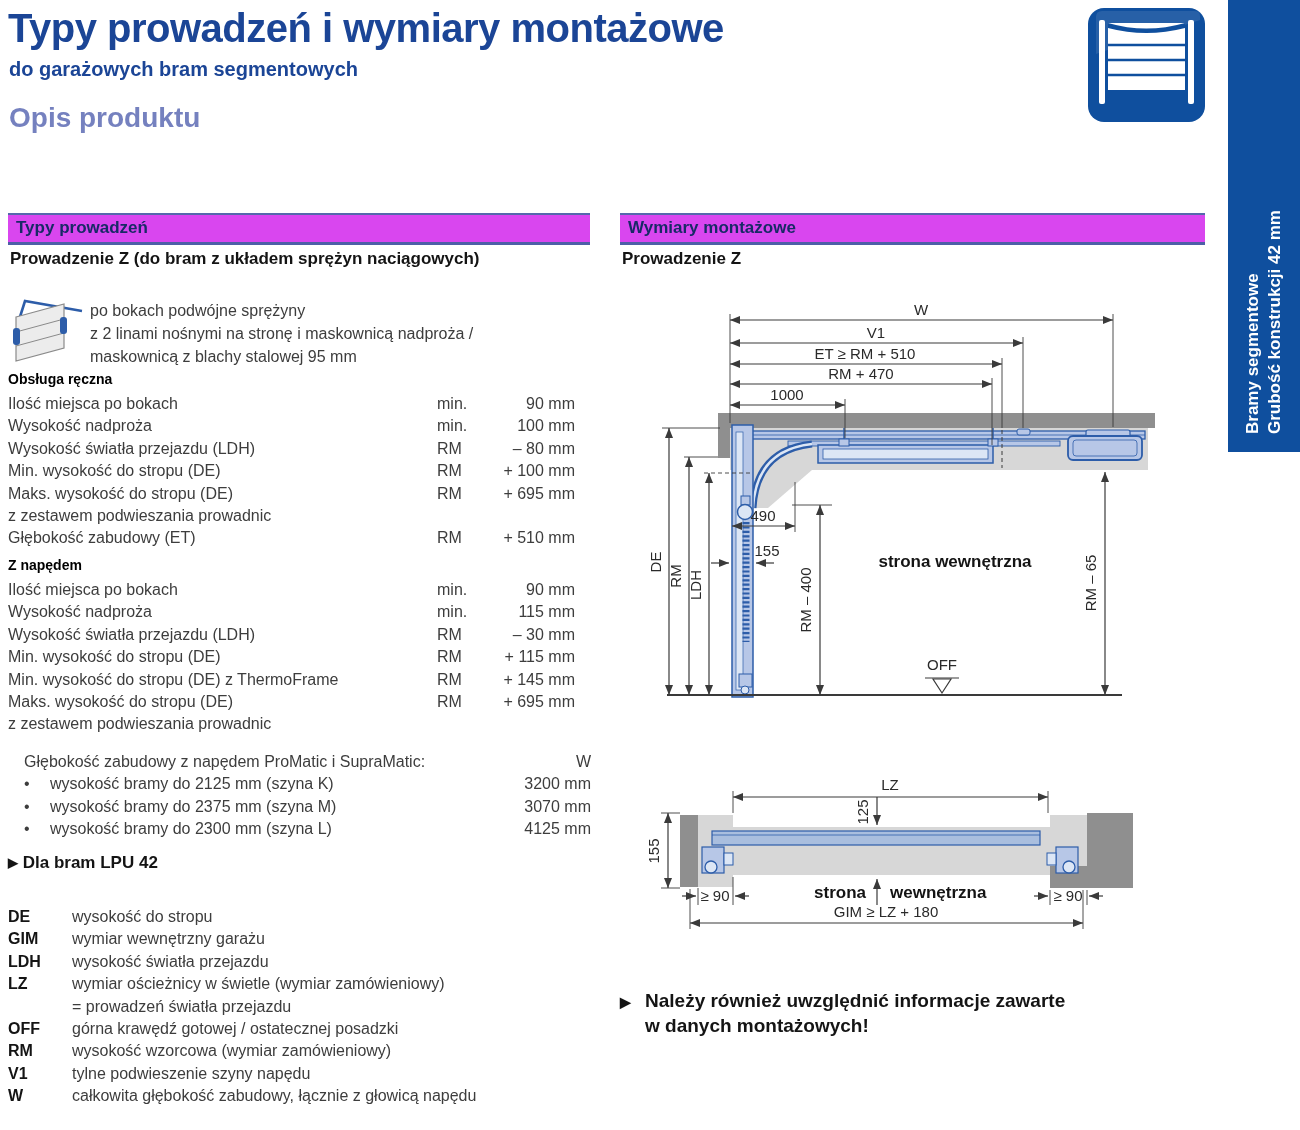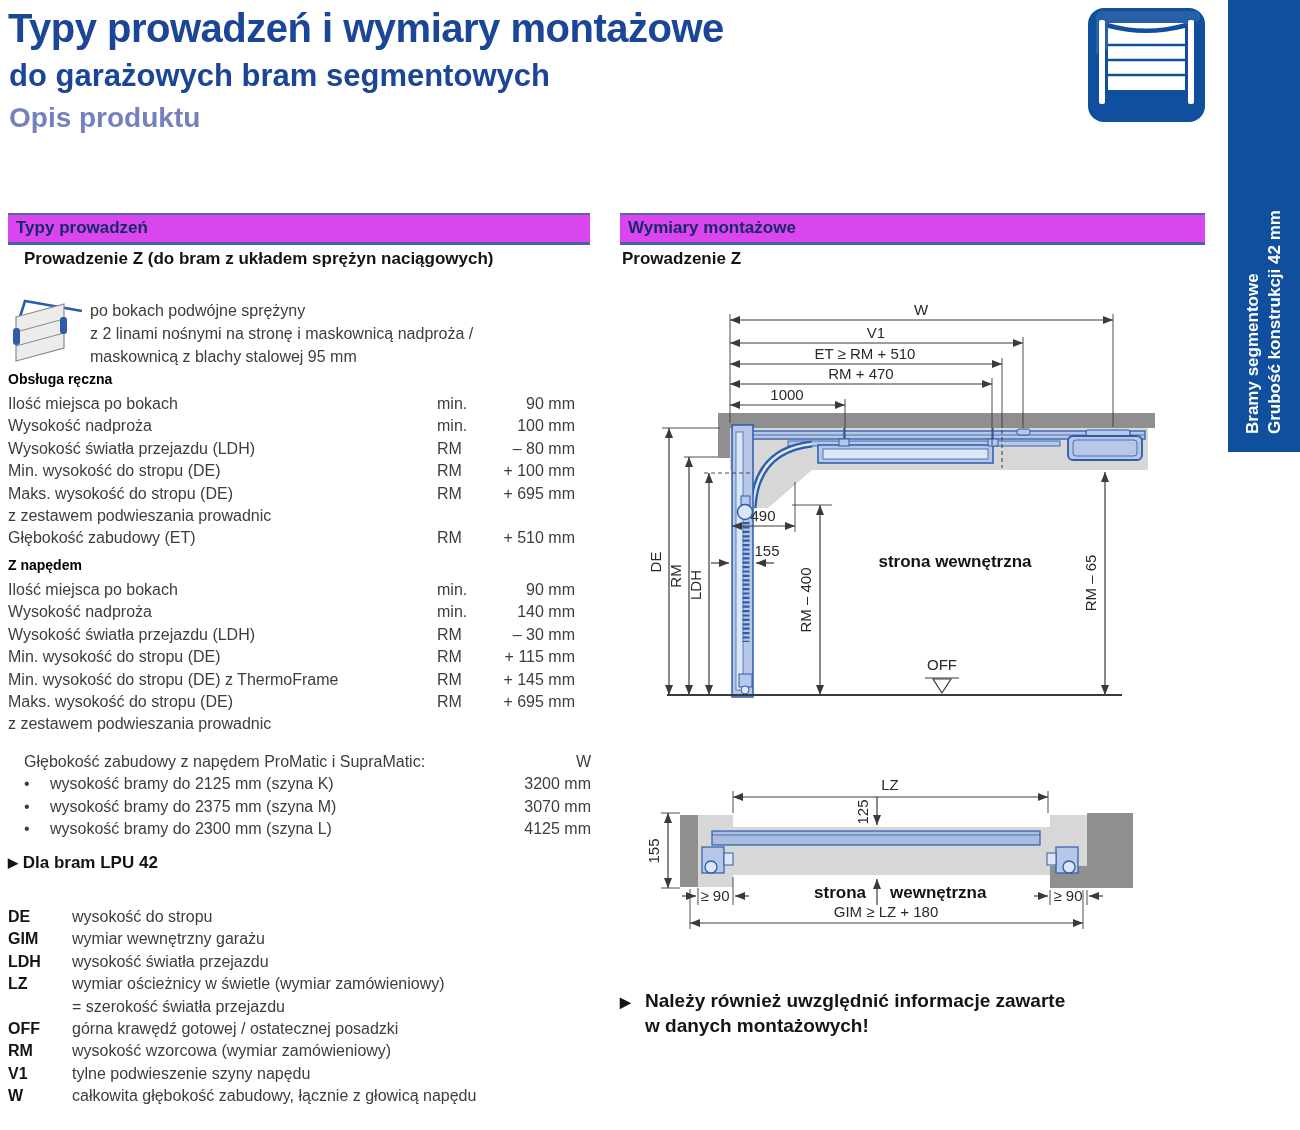--- a/index.html
+++ b/index.html
@@ -2,21 +2,21 @@
 <html><head>
 <meta charset="utf-8">
 <style>
   html,body { margin:0; padding:0; background:#fff; }
   #page {
     position:relative; width:1300px; height:1130px; background:#fff;
     font-family:"Liberation Sans", sans-serif; color:#3d3d3d; overflow:hidden;
   }
   .abs { position:absolute; }
   .h1 { left:8px; top:6px; font-size:40px; font-weight:bold; color:#1b4596; letter-spacing:-0.5px; }
-  .h2 { left:9px; top:58px; font-size:31px; font-weight:bold; color:#1b4596; }
+  .h2 { left:9px; top:58px; font-size:20px; font-weight:bold; color:#1b4596; }
   .h3 { left:9px; top:102px; font-size:28px; font-weight:bold; color:#7581bf; }
   .secbar {
     top:213px; height:27px; line-height:26px; box-sizing:content-box;
     background:#d946ef; border-top:2px solid #5568ab; border-bottom:3px solid #4d5fa6;
     font-size:17px; font-weight:bold; color:#182a66; padding-left:8px;
   }
   .subhdr { font-size:17px; font-weight:bold; color:#141414; }
   .introtext { font-size:16px; line-height:23px; color:#3d3d3d; }
   .blocktitle { font-size:14px; font-weight:bold; color:#000000; }
   .tbl { width:567px; font-size:16px; color:#3d3d3d; }
@@ -68,21 +68,21 @@
   </svg>
 
   <div class="abs" id="sidebar">
     <div class="rot">
       <div>Bramy segmentowe</div>
       <div>Grubość konstrukcji 42 mm</div>
     </div>
   </div>
 
   <div class="abs secbar" style="left:8px;width:574px">Typy prowadzeń</div>
-  <div class="abs subhdr" style="left:24px;top:249px">Prowadzenie Z (do bram z układem sprężyn naciągowych)</div>
+  <div class="abs subhdr" style="left:10px;top:249px">Prowadzenie Z (do bram z układem sprężyn naciągowych)</div>
 
   <svg class="abs" style="left:8px;top:291px" width="84" height="80" viewBox="0 0 84 80">
     <path d="M 11 29 L 17 10 L 74 20" fill="none" stroke="#2d5da9" stroke-width="2.6"></path>
     <polygon points="8,26 56,13 56,57 8,70" fill="#ececec" stroke="#8a8a8a" stroke-width="1.2"></polygon>
     <line x1="8" y1="41" x2="56" y2="28" stroke="#8a8a8a" stroke-width="1"></line>
     <line x1="8" y1="55" x2="56" y2="42" stroke="#8a8a8a" stroke-width="1"></line>
     <rect x="5" y="37" width="7" height="17" rx="3" fill="#2d5da9"></rect>
     <rect x="52" y="26" width="7" height="17" rx="3" fill="#2d5da9"></rect>
   </svg>
   <div class="abs introtext" style="left:90px;top:299px">
@@ -133,21 +133,21 @@
   <div class="abs blocktitle" style="left:8px;top:557px">Z napędem</div>
   <div class="abs tbl" style="left:8px;top:579px">
     <div class="trow">
         <span class="lbl">Ilość miejsca po bokach</span>
         <span class="ref">min.</span>
         <span class="val">90 mm</span>
       </div>
     <div class="trow">
         <span class="lbl">Wysokość nadproża</span>
         <span class="ref">min.</span>
-        <span class="val">140 mm</span>
+        <span class="val">115 mm</span>
       </div>
     <div class="trow">
         <span class="lbl">Wysokość światła przejazdu (LDH)</span>
         <span class="ref">RM</span>
         <span class="val">– 30 mm</span>
       </div>
     <div class="trow">
         <span class="lbl">Min. wysokość do stropu (DE)</span>
         <span class="ref">RM</span>
         <span class="val">+ 115 mm</span>
@@ -208,21 +208,21 @@
     <div class="lrow">
         <span class="term">LDH</span>
         <span class="def">wysokość światła przejazdu</span>
       </div>
     <div class="lrow">
         <span class="term">LZ</span>
         <span class="def">wymiar ościeżnicy w świetle (wymiar zamówieniowy)</span>
       </div>
     <div class="lrow">
         <span class="term"></span>
-        <span class="def">= szerokość światła przejazdu</span>
+        <span class="def">= prowadzeń światła przejazdu</span>
       </div>
     <div class="lrow">
         <span class="term">OFF</span>
         <span class="def">górna krawędź gotowej / ostatecznej posadzki</span>
       </div>
     <div class="lrow">
         <span class="term">RM</span>
         <span class="def">wysokość wzorcowa (wymiar zamówieniowy)</span>
       </div>
     <div class="lrow">

